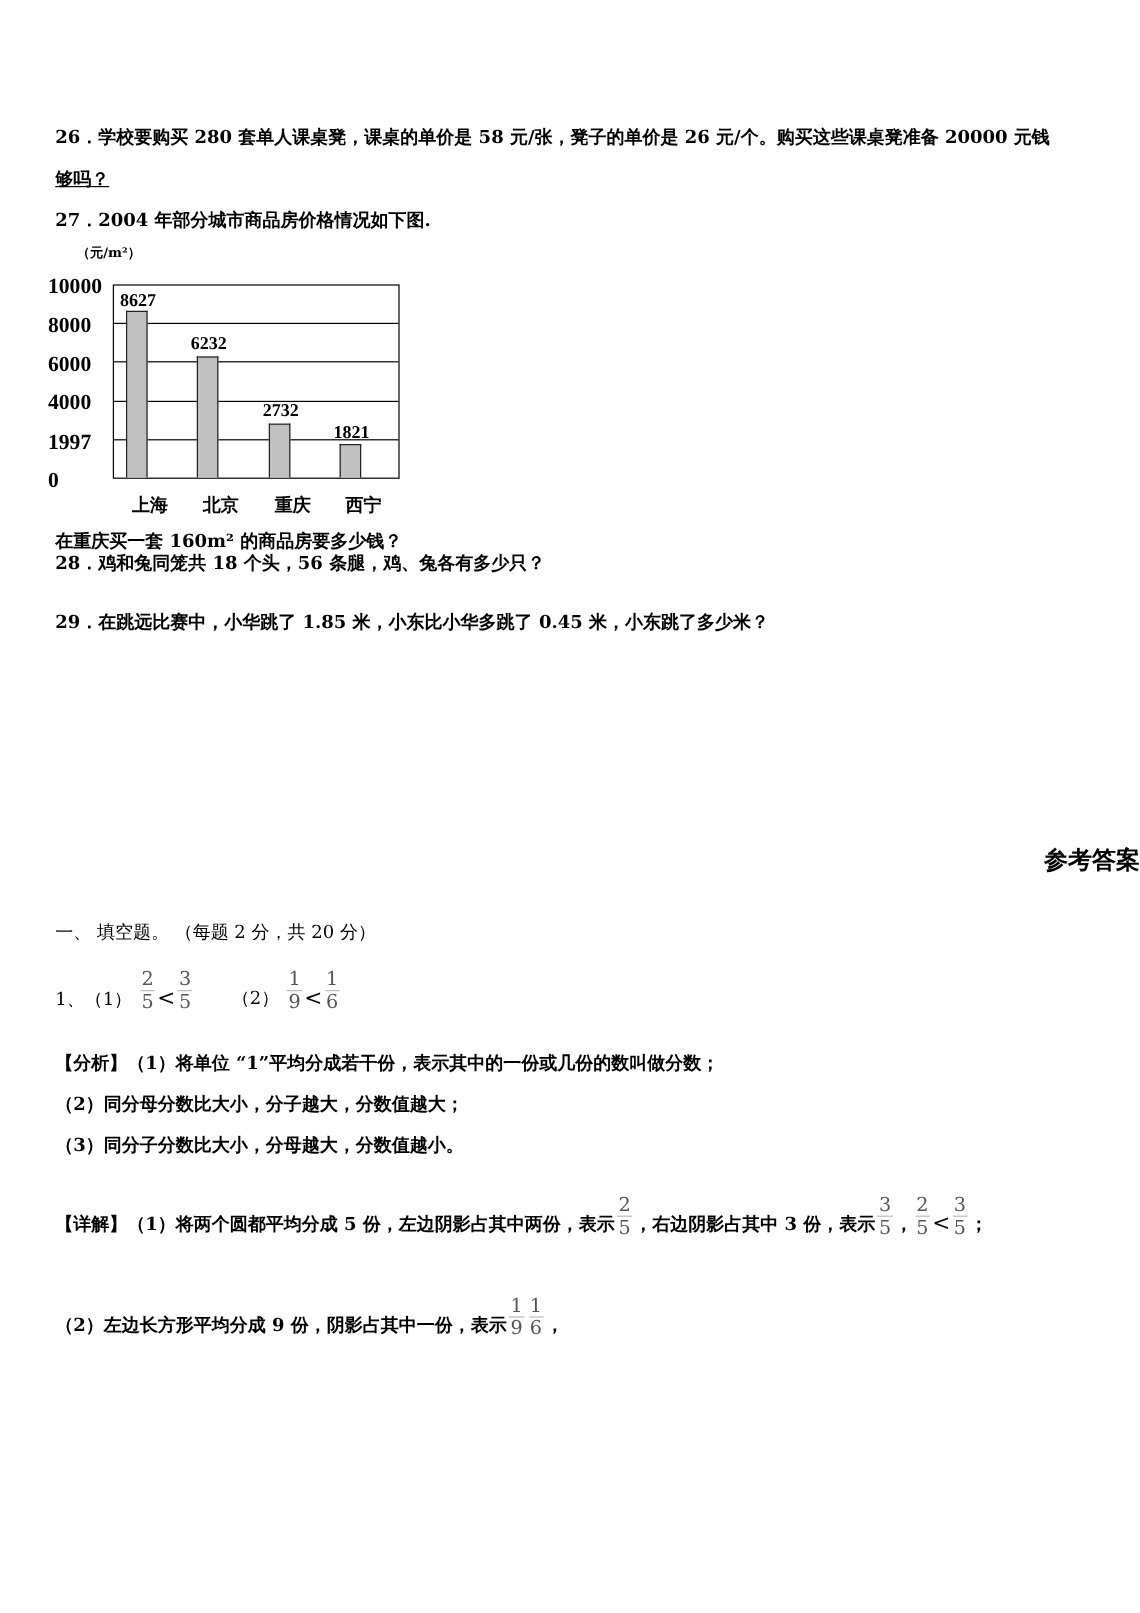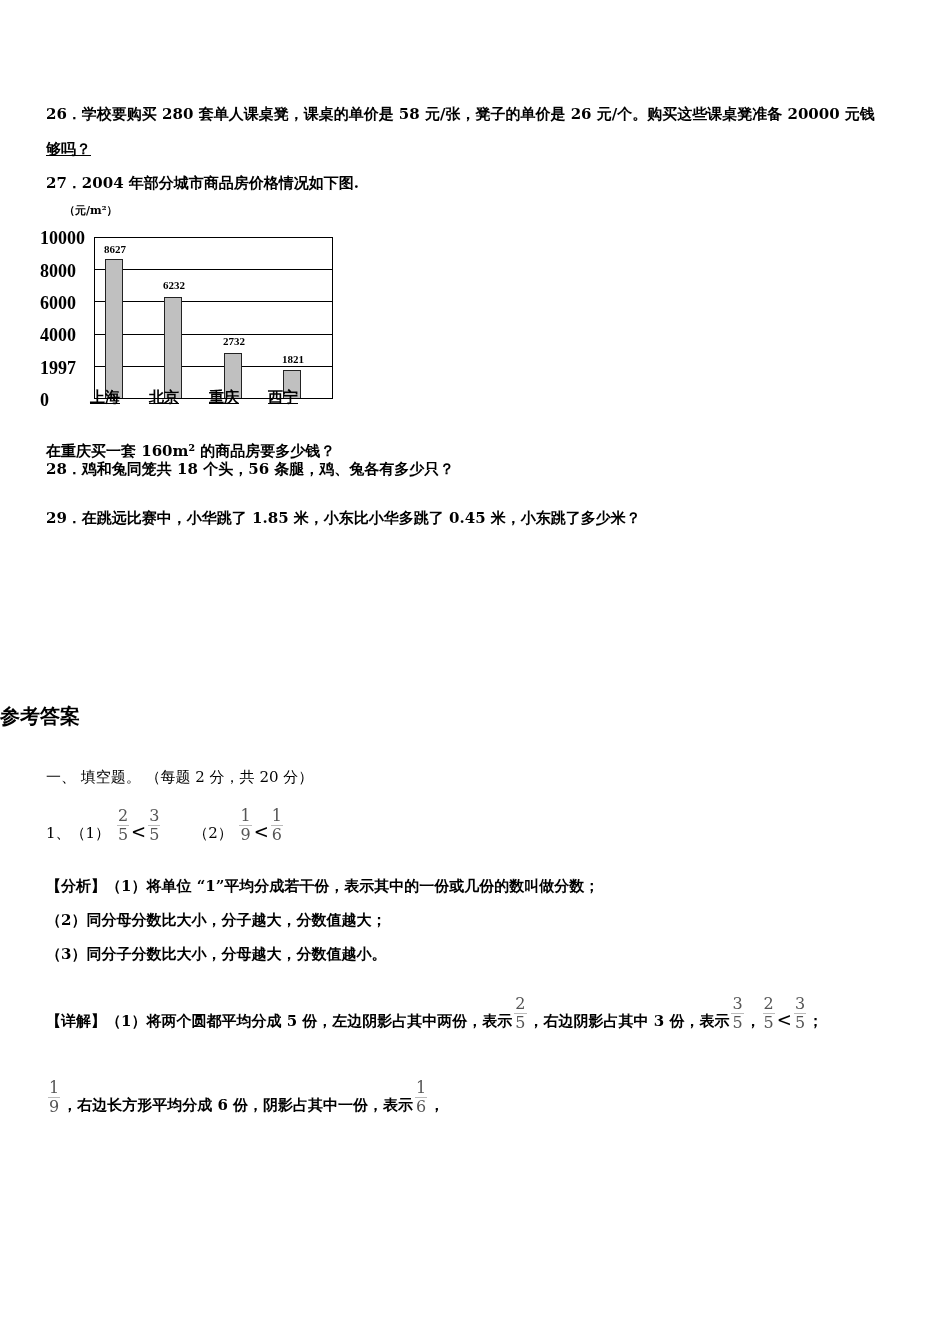--- a/index.html
+++ b/index.html
@@ -5,23 +5,23 @@
   html, body { margin:0; padding:0; background:#ffffff; }
   body { width:950px; height:1344px; position:relative; overflow:hidden;
          font-family:"DejaVu Serif","Liberation Serif",serif; color:#000; }
   .line { position:absolute; left:46px; font-size:15px; font-weight:bold; white-space:nowrap; line-height:20px; }
   .chart { position:absolute; left:40px; top:200px; width:310px; height:230px; }
   .unit { position:absolute; left:24px; top:3px; font-size:11px; font-weight:bold; }
   .plot { position:absolute; left:54px; top:37px; width:239px; height:162px; border:1.5px solid #000; box-sizing:border-box; }
   .grid { position:absolute; left:0; right:0; height:0; border-top:1.5px solid #000; }
   .ytick { position:absolute; width:50px; text-align:left; font-size:18px; font-weight:bold; font-family:"Liberation Serif",serif; }
   .bar { position:absolute; bottom:0; width:18px; background:#c0c0c0; border:1.5px solid #222; border-bottom:none; box-sizing:border-box; }
-  .barlabel { position:absolute; width:50px; text-align:center; font-size:11px; font-weight:bold; font-family:"Liberation Serif",serif; }
-  .xlabel { position:absolute; top:188px; width:50px; text-align:left; font-size:15px; font-weight:bold;text-decoration:underline; }
-  .title { position:absolute; left:0; width:950px; top:703px; text-align:left; font-size:20px; font-weight:bold; font-family:"DejaVu Sans","Liberation Sans",sans-serif; }
+  .barlabel { position:absolute; width:50px; text-align:center; font-size:15px; font-weight:bold; font-family:"Liberation Serif",serif; }
+  .xlabel { position:absolute; top:212px; width:50px; text-align:right; font-size:15px; font-weight:bold; }
+  .title { position:absolute; left:0; width:950px; top:703px; text-align:right; font-size:20px; font-weight:bold; font-family:"DejaVu Sans","Liberation Sans",sans-serif; }
   .frac { display:inline-block; vertical-align:middle; text-align:center; font-weight:normal; color:#555; font-family:"DejaVu Serif",serif; font-size:16px; line-height:18px; margin:0 2px; position:relative; top:-8px; }
   .frac .num { display:block; border-bottom:1px solid #bbb; padding:0 1px; }
   .frac .den { display:block; }
   .lt { color:#000; font-weight:normal; font-size:18px; }
 </style>
 </head>
 <body>
 
 <div class="line" style="top:104px;">26．学校要购买 280 套单人课桌凳，课桌的单价是 58 元/张，凳子的单价是 26 元/个。购买这些课桌凳准备 20000 元钱</div>
 <div class="line" style="top:139px;text-decoration:underline;">够吗？</div>
@@ -75,14 +75,14 @@
 
 <div class="line" style="top:876px;">【分析】（1）将单位 “1”平均分成若干份，表示其中的一份或几份的数叫做分数；</div>
 <div class="line" style="top:910px;">（2）同分母分数比大小，分子越大，分数值越大；</div>
 <div class="line" style="top:944px;">（3）同分子分数比大小，分母越大，分数值越小。</div>
 
 <div class="line" style="top:1003px;">
   <span>【详解】（1）将两个圆都平均分成 5 份，左边阴影占其中两份，表示</span><span class="frac"><span class="num">2</span><span class="den">5</span></span><span>，右边阴影占其中 3 份，表示</span><span class="frac"><span class="num">3</span><span class="den">5</span></span><span>，</span><span class="frac"><span class="num">2</span><span class="den">5</span></span><span class="lt">&lt;</span><span class="frac"><span class="num">3</span><span class="den">5</span></span><span>；</span>
 </div>
 
 <div class="line" style="top:1087px;">
-  <span class="frac"><span class="num">1</span><span class="den">9</span></span><span>，右边长方形平均分成 6 份，阴影占其中一份，表示</span><span class="frac"><span class="num">1</span><span class="den">6</span></span><span>，</span>
+  <span>（2）左边长方形平均分成 9 份，阴影占其中一份，表示</span><span class="frac"><span class="num">1</span><span class="den">9</span></span><span class="frac"><span class="num">1</span><span class="den">6</span></span><span>，</span>
 </div>
 
 </body></html>

